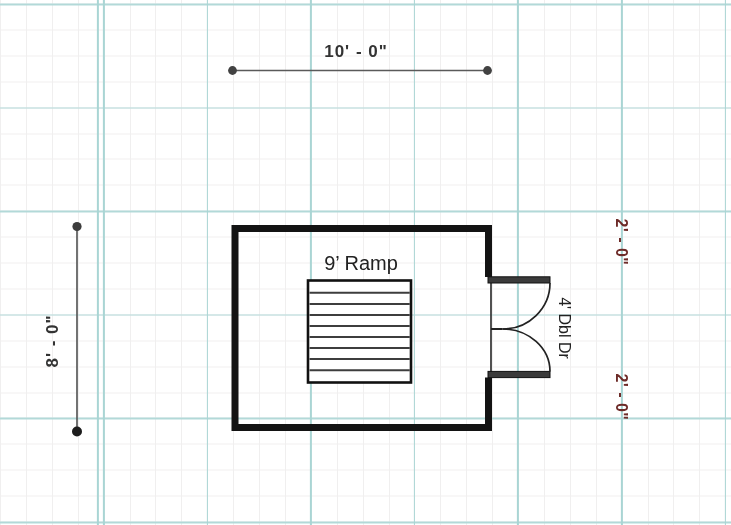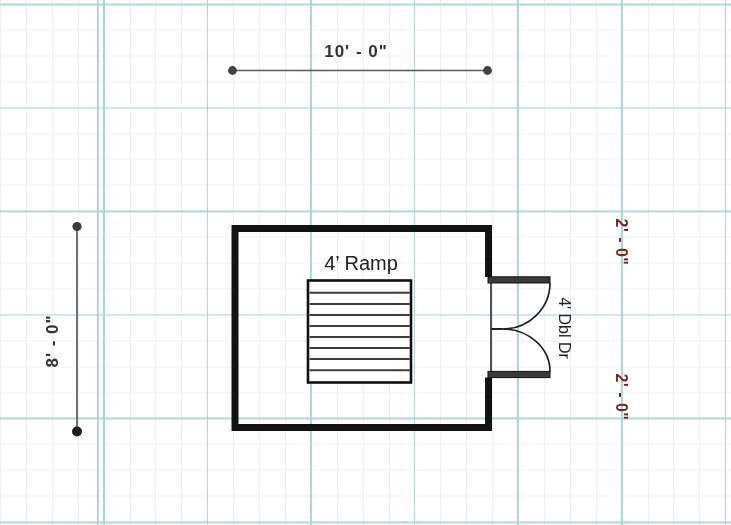--- a/index.html
+++ b/index.html
@@ -79,20 +79,20 @@
       <path d="M 550 283 A 47.5 46 0 0 1 502.5 329" fill="none" stroke="#222" stroke-width="1.7"></path>
       <path d="M 550 371.5 A 47.5 42.5 0 0 0 502.5 329" fill="none" stroke="#222" stroke-width="1.7"></path>
       <line x1="491" y1="329" x2="502.5" y2="329" stroke="#222" stroke-width="2"></line>
     </g>
   </svg>
 
   <div class="label dim-label dim-label-top" style="color: rgb(51, 51, 51);">10' - 0"</div>
 
   <div class="label dim-label dim-label-left" style="color: rgb(51, 51, 51);">8' - 0"</div>
 
-  <div class="label ramp-label">4’ Ramp</div>
+  <div class="label ramp-label">9’ Ramp</div>
 
   <div class="label door-label">4' Dbl Dr</div>
 
   <div class="label offset-label offset-label-top" style="color: rgb(109, 43, 40);">2' - 0"</div>
 
   <div class="label offset-label offset-label-bottom" style="color: rgb(109, 43, 40);">2' - 0"</div>
 </div>
 
 </body></html>

